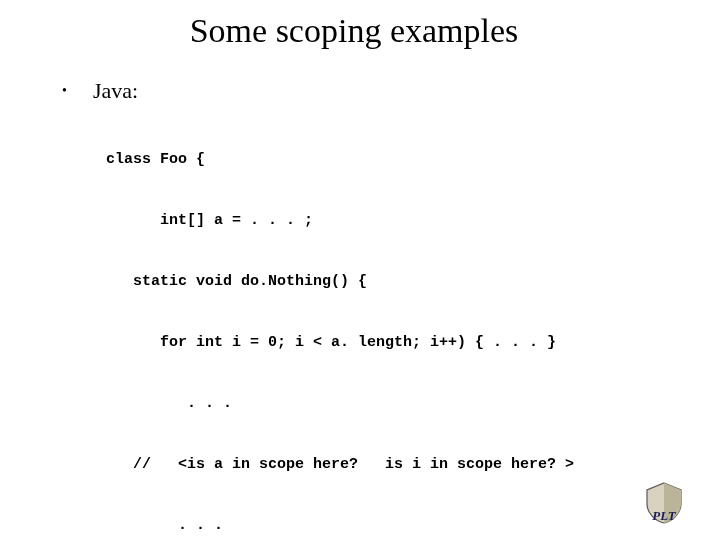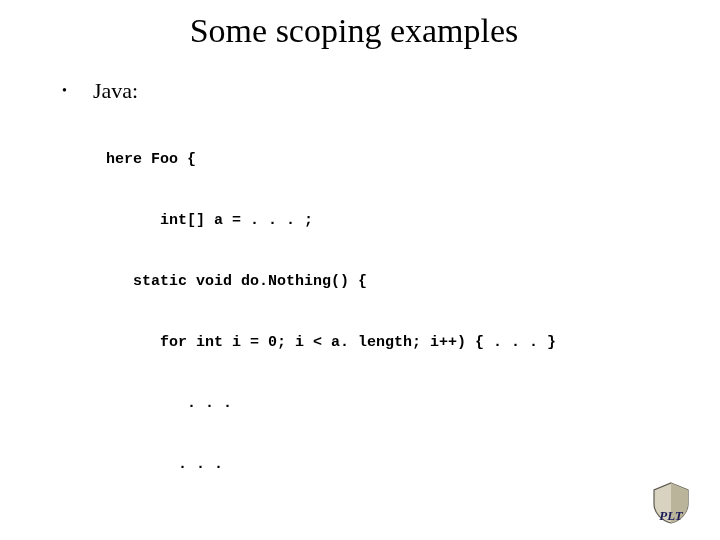--- a/index.html
+++ b/index.html
@@ -44,44 +44,45 @@
     font-size: 15px;
     line-height: 1.0;
     white-space: pre;
     margin-left: 70px;
   }
   .code .line {
     margin: 0 0 16px 0;
   }
   .logo {
     position: absolute;
-    right: 14px;
+    right: 21px;
     bottom: 14px;
     width: 46px;
     height: 46px;
   }
 </style>
 </head>
 <body>
 
 <div class="slide">
 
   <h1 class="title">Some scoping examples</h1>
 
   <div class="bullet-row">
     <span class="bullet-dot">•</span>
     <span>Java:</span>
   </div>
 
   <div class="code">
-    <div class="line">here Foo {</div>
+    <div class="line">class Foo {</div>
     <div class="line">      int[] a = . . . ;</div>
     <div class="line">   static void do.Nothing() {</div>
     <div class="line">      for int i = 0; i &lt; a. length; i++) { . . . }</div>
     <div class="line">         . . .</div>
+    <div class="line"><span>   //</span>   <span>&lt;is a in scope here?</span>   <span>is i in scope here? &gt;</span></div>
     <div class="line">        . . .</div>
     
     
   </div>
 
   <div class="logo">
     <svg viewBox="0 0 46 46" width="46" height="46">
       <path d="M23 3 L40 10 L40 24 C40 33 32 41 23 43 C14 41 6 33 6 24 L6 10 Z" fill="#d7d3c0" stroke="#5c5a50" stroke-width="1.2"></path>
       <path d="M23 3 L40 10 L40 24 C40 33 32 41 23 43 Z" fill="#b9b49a" stroke="none"></path>
       <text x="23" y="40" text-anchor="middle" font-family="Georgia, 'Times New Roman', serif" font-style="italic" font-weight="bold" font-size="13" fill="#1a1a55">PLT</text>

